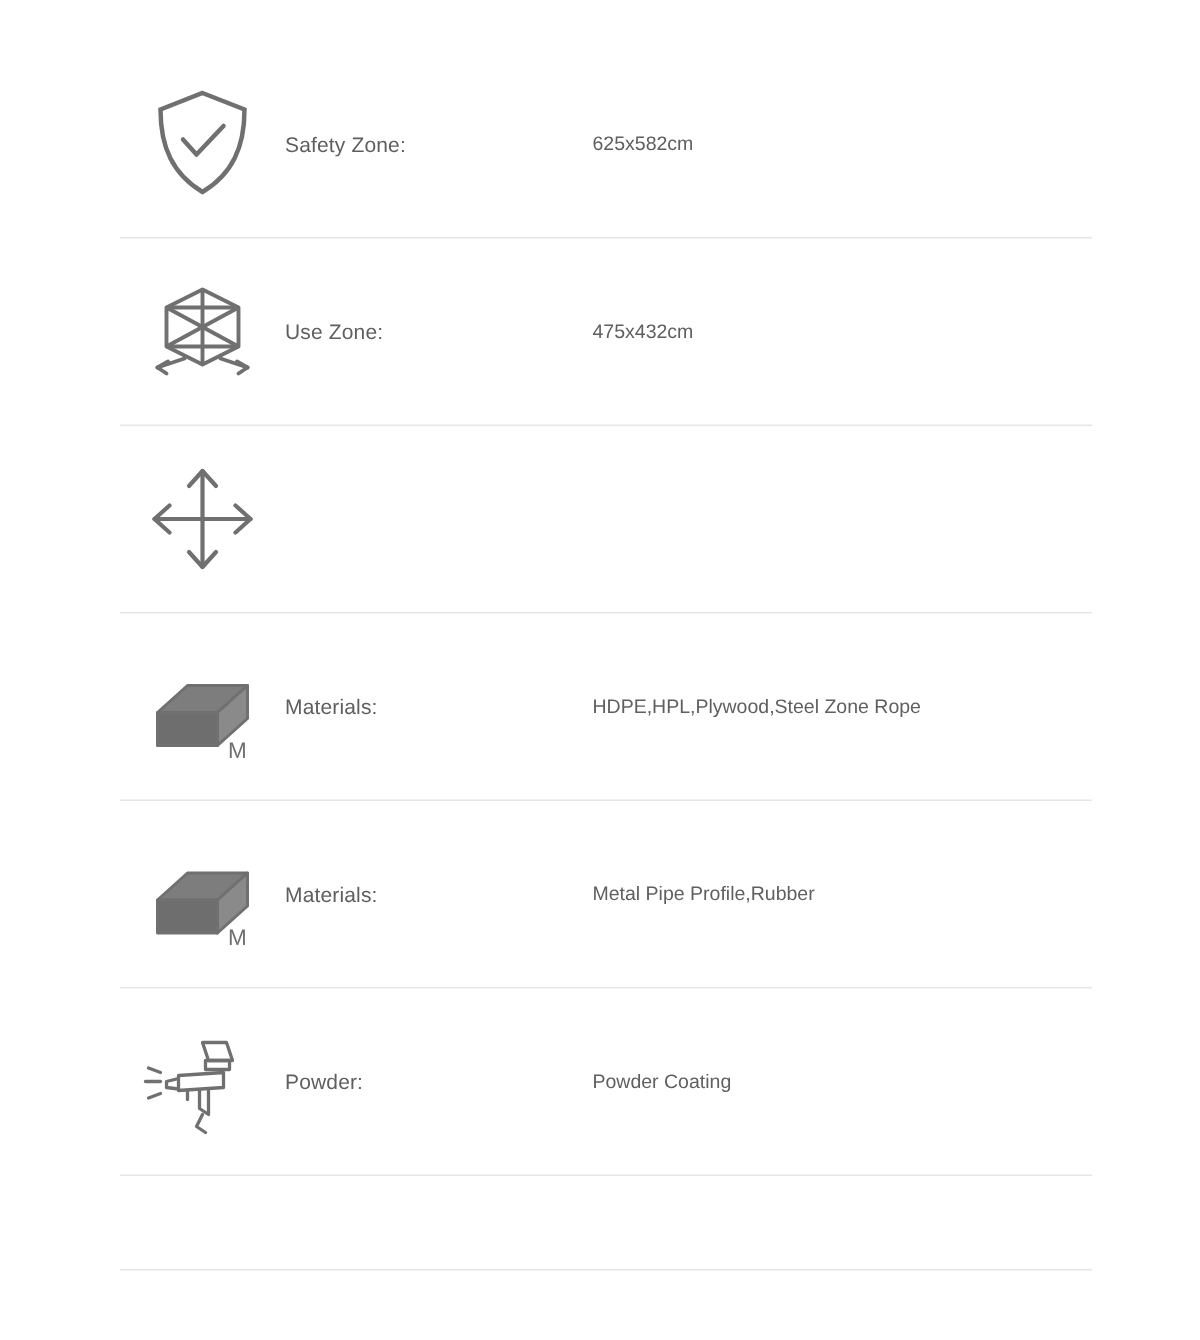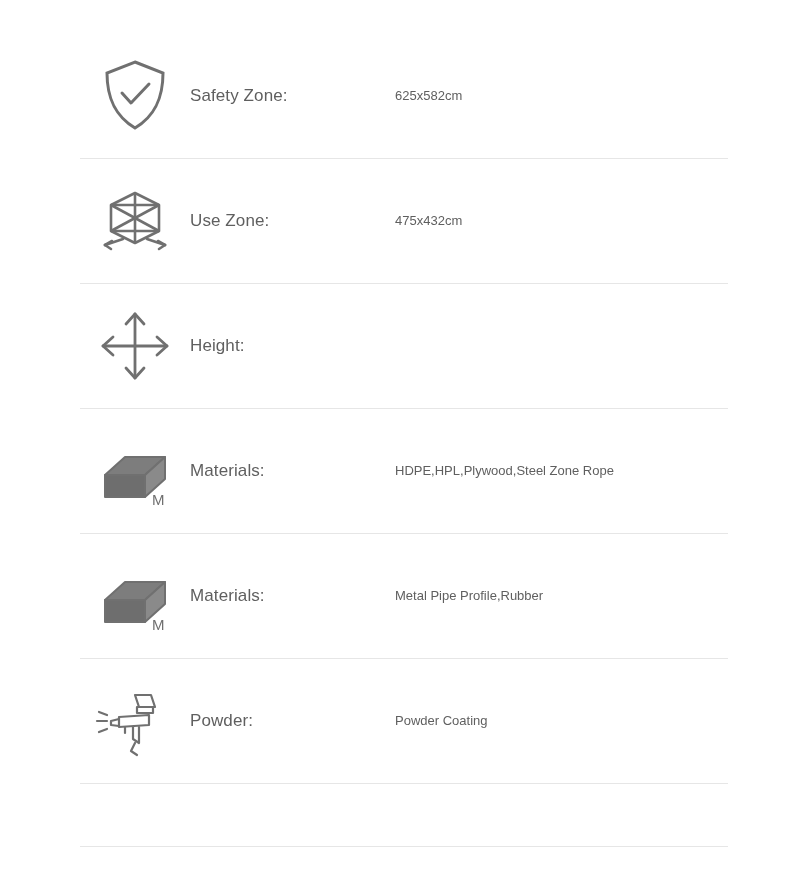--- a/index.html
+++ b/index.html
@@ -36,21 +36,21 @@
     align-items: center;
     justify-content: center;
   }
   .icon-box {
     width: 80px;
     height: 80px;
     display: block;
   }
   .label-cell {
     flex: 0 0 205px;
-    font-size: 17px;
+    font-size: 14px;
     color: #5f5f5f;
     letter-spacing: 0.1px;
   }
   .value-cell {
     flex: 1 1 auto;
     font-size: 13px;
     color: #5f5f5f;
     line-height: 1.75;
     padding-right: 10px;
   }
@@ -114,21 +114,20 @@
         <g fill="none" stroke="#707070" stroke-width="2.8" stroke-linecap="round" stroke-linejoin="round">
           <path d="M40 8 L40 72"></path>
           <path d="M8 40 L72 40"></path>
           <path d="M31 18 L40 8 L49 18"></path>
           <path d="M31 62 L40 72 L49 62"></path>
           <path d="M18 31 L8 40 L18 49"></path>
           <path d="M62 31 L72 40 L62 49"></path>
         </g>
       </svg>
     </div>
-    <div class="label-cell">Height:</div>
   </div>
 
   <div class="spec-row">
     <div class="icon-cell">
       <svg class="icon-box" viewBox="0 0 80 80">
         <g stroke="#707070" stroke-width="2" stroke-linejoin="round">
           <path d="M10 44 L30 26 L70 26 L50 44 Z" fill="#7d7d7d"></path>
           <path d="M10 44 L50 44 L50 66 L10 66 Z" fill="#6e6e6e"></path>
           <path d="M50 44 L70 26 L70 48 L50 66 Z" fill="#8a8a8a"></path>
         </g>

